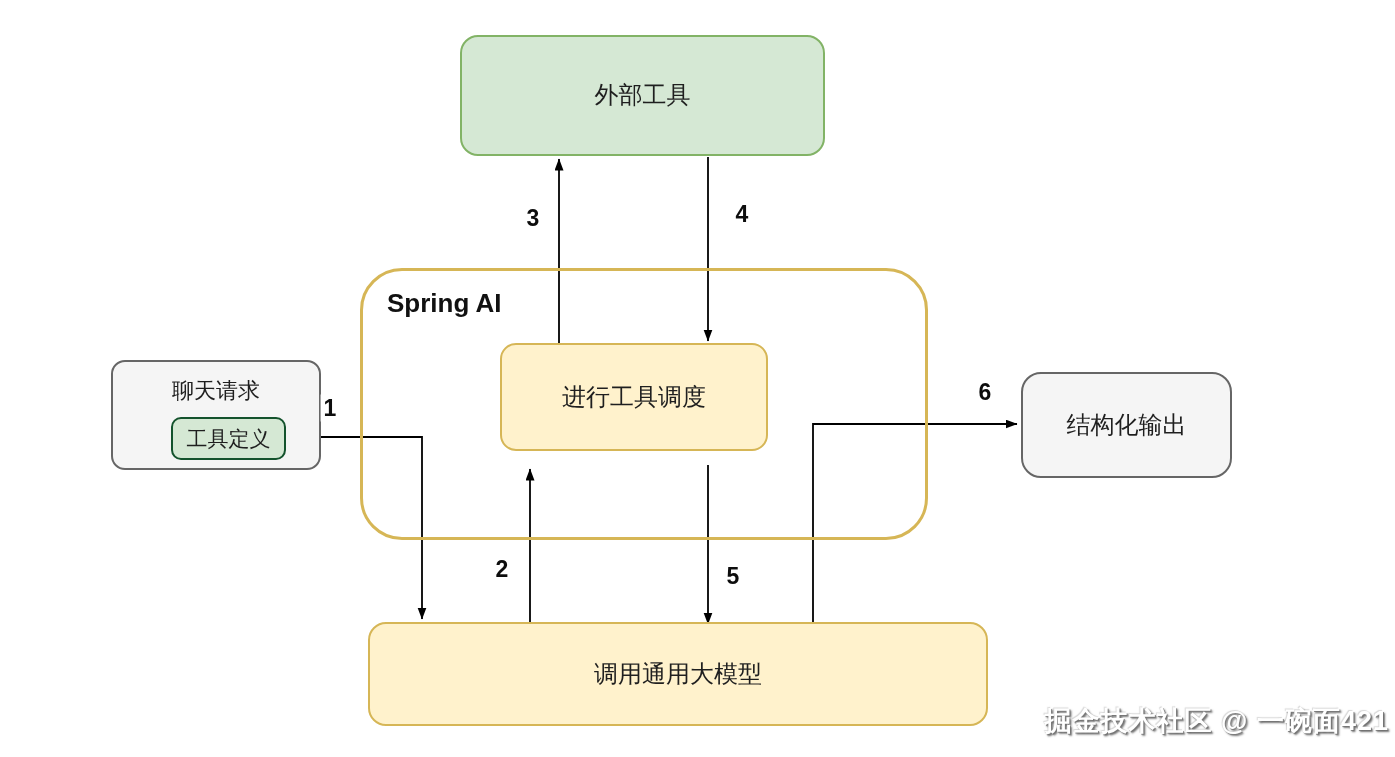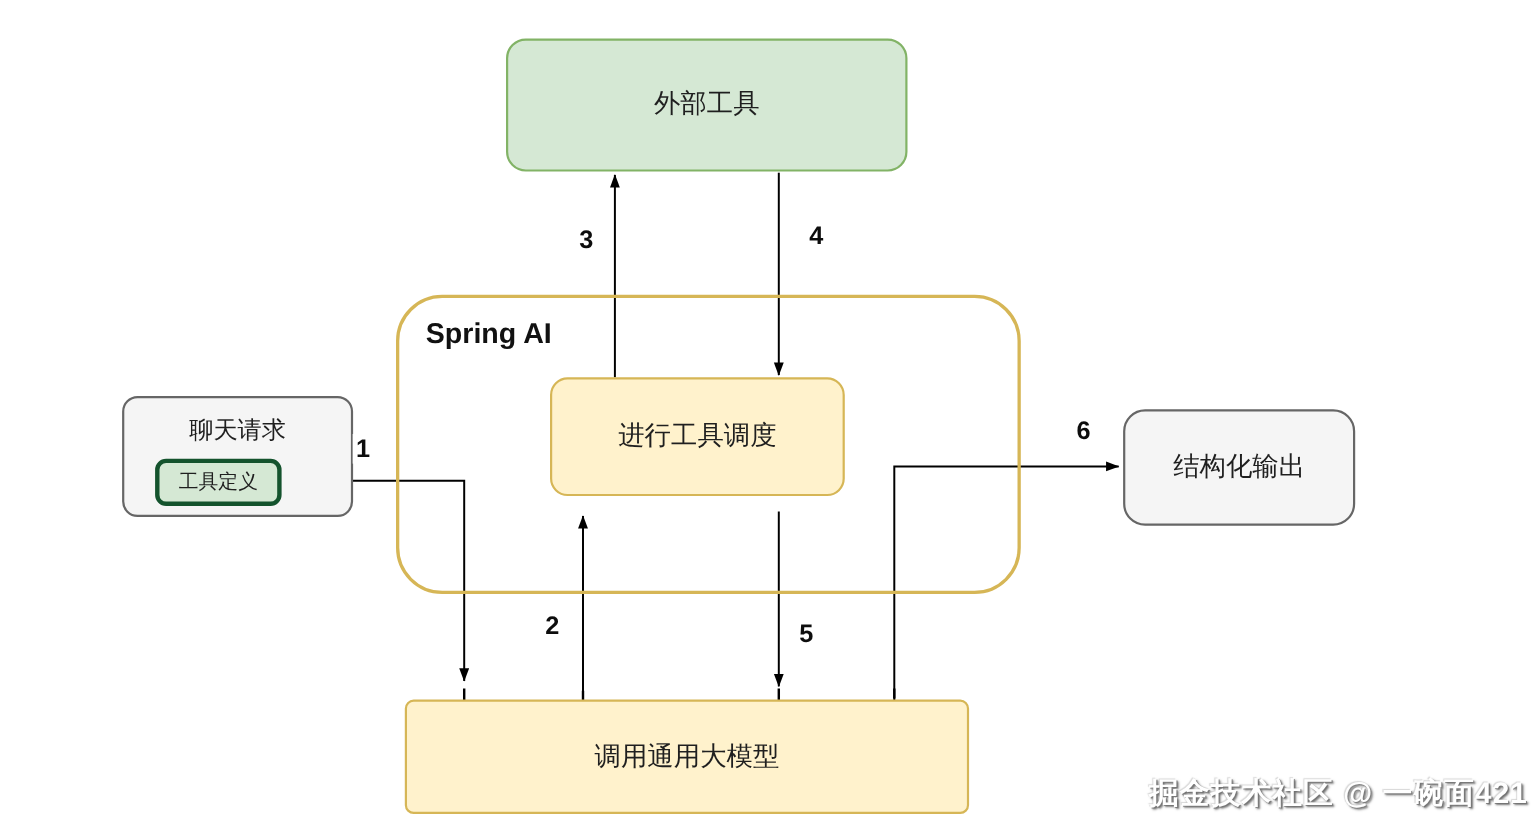--- a/index.html
+++ b/index.html
@@ -27,31 +27,31 @@
     left:500px;top:343px;width:268px;height:108px;
     background:#fff2cc;border:2.5px solid #d6b656;border-radius:16px;
   }
   .node-chat-request{
     left:71px;top:360px;width:210px;height:110px;
     background:#f5f5f5;border:2px solid #666666;border-radius:14px;
     flex-direction:column;justify-content:flex-start;margin-left:40px;
   }
   .chat-request-title{margin-top:16px;font-size:22px;color:#1f1f1f;}
   .node-tool-definition{
-    position:absolute;left:28px;top:55px;width:115px;height:43px;box-sizing:border-box;
-    background:#d5e8d4;border:4px solid #14532d;border-radius:10px;
-    display:flex;align-items:center;justify-content:center;font-size:18px;color:#1f1f1f;
+    position:absolute;left:58px;top:55px;width:115px;height:43px;box-sizing:border-box;
+    background:#d5e8d4;border:2px solid #14532d;border-radius:10px;
+    display:flex;align-items:center;justify-content:center;font-size:21px;color:#1f1f1f;
   }
   .node-structured-output{
     left:1021px;top:372px;width:211px;height:106px;
     background:#f5f5f5;border:2px solid #666666;border-radius:20px;
   }
   .node-llm-call{
-    left:368px;top:636px;width:513px;height:104px;
-    background:#fff2cc;border:2.5px solid #d6b656;border-radius:8px;
+    left:368px;top:622px;width:620px;height:104px;
+    background:#fff2cc;border:2.5px solid #d6b656;border-radius:18px;
   }
   .edge-label{
     position:absolute;transform:translate(-50%,-50%);
     font-size:23px;font-weight:bold;color:#0d0d0d;background:#ffffff;padding:0 3px;
   }
   .el-1{left:330px;top:408px;}
   .el-2{left:502px;top:569px;}
   .el-3{left:533px;top:218px;}
   .el-4{left:742px;top:214px;}
   .el-5{left:733px;top:576px;}

